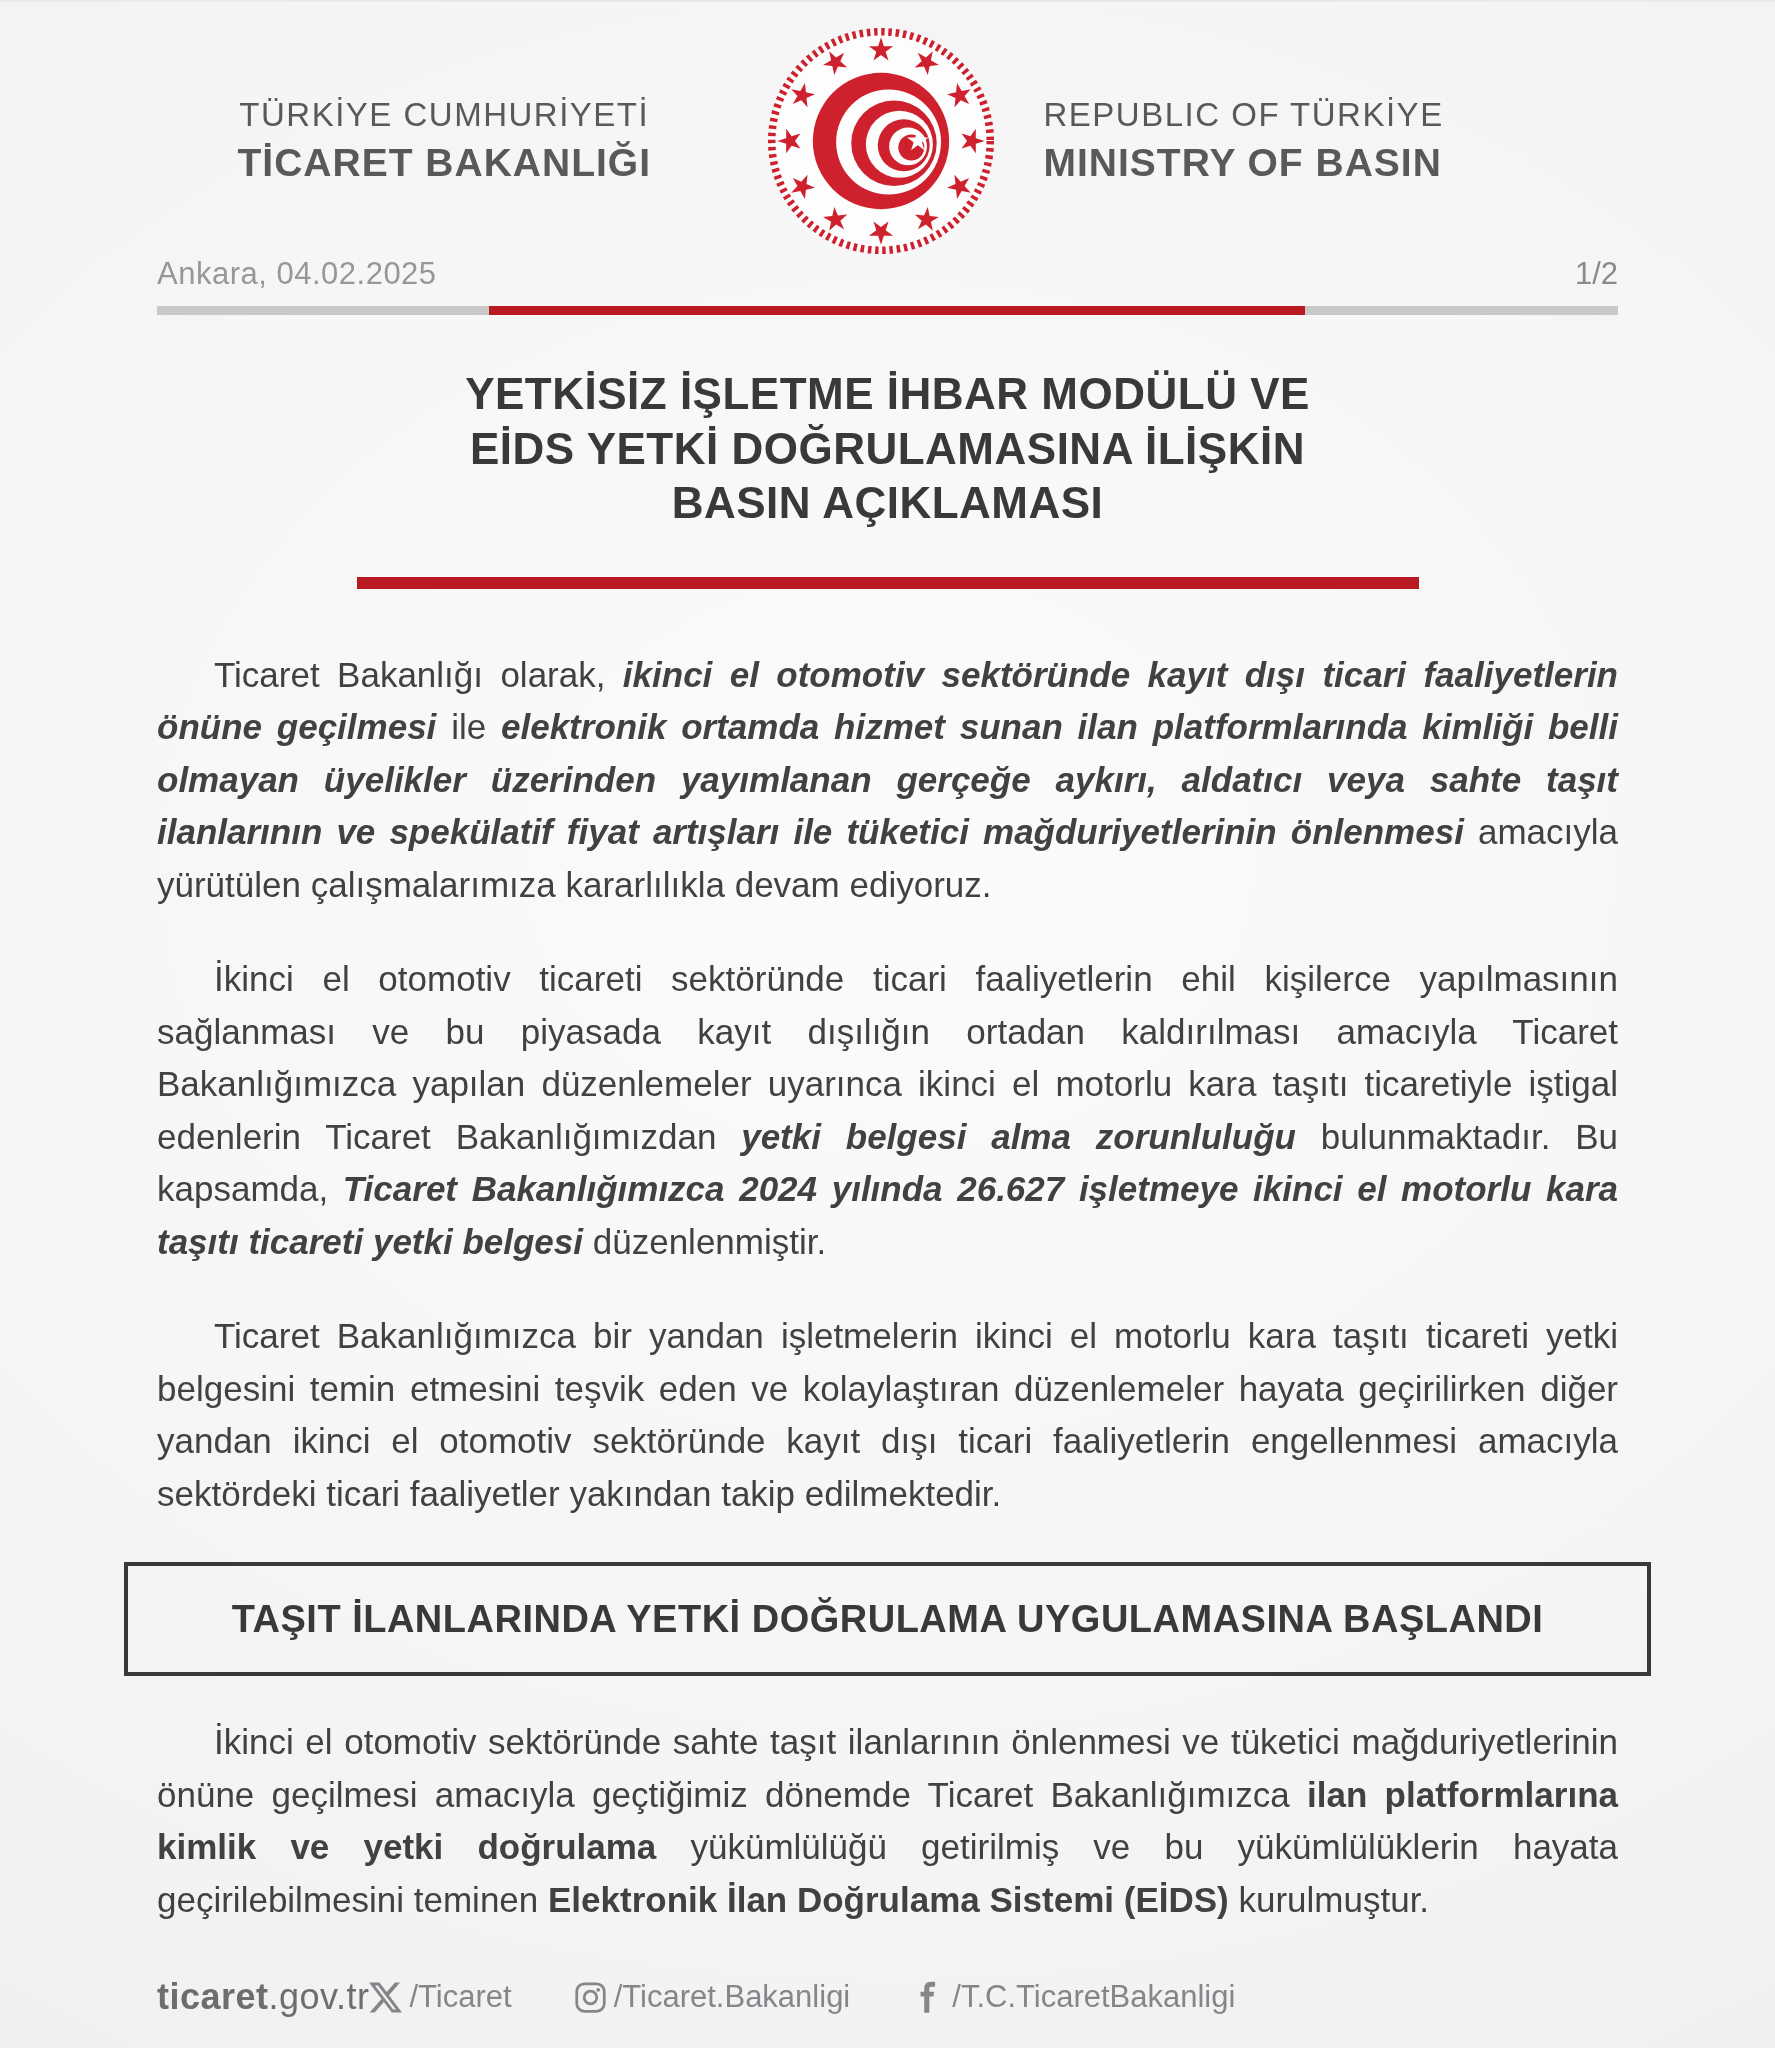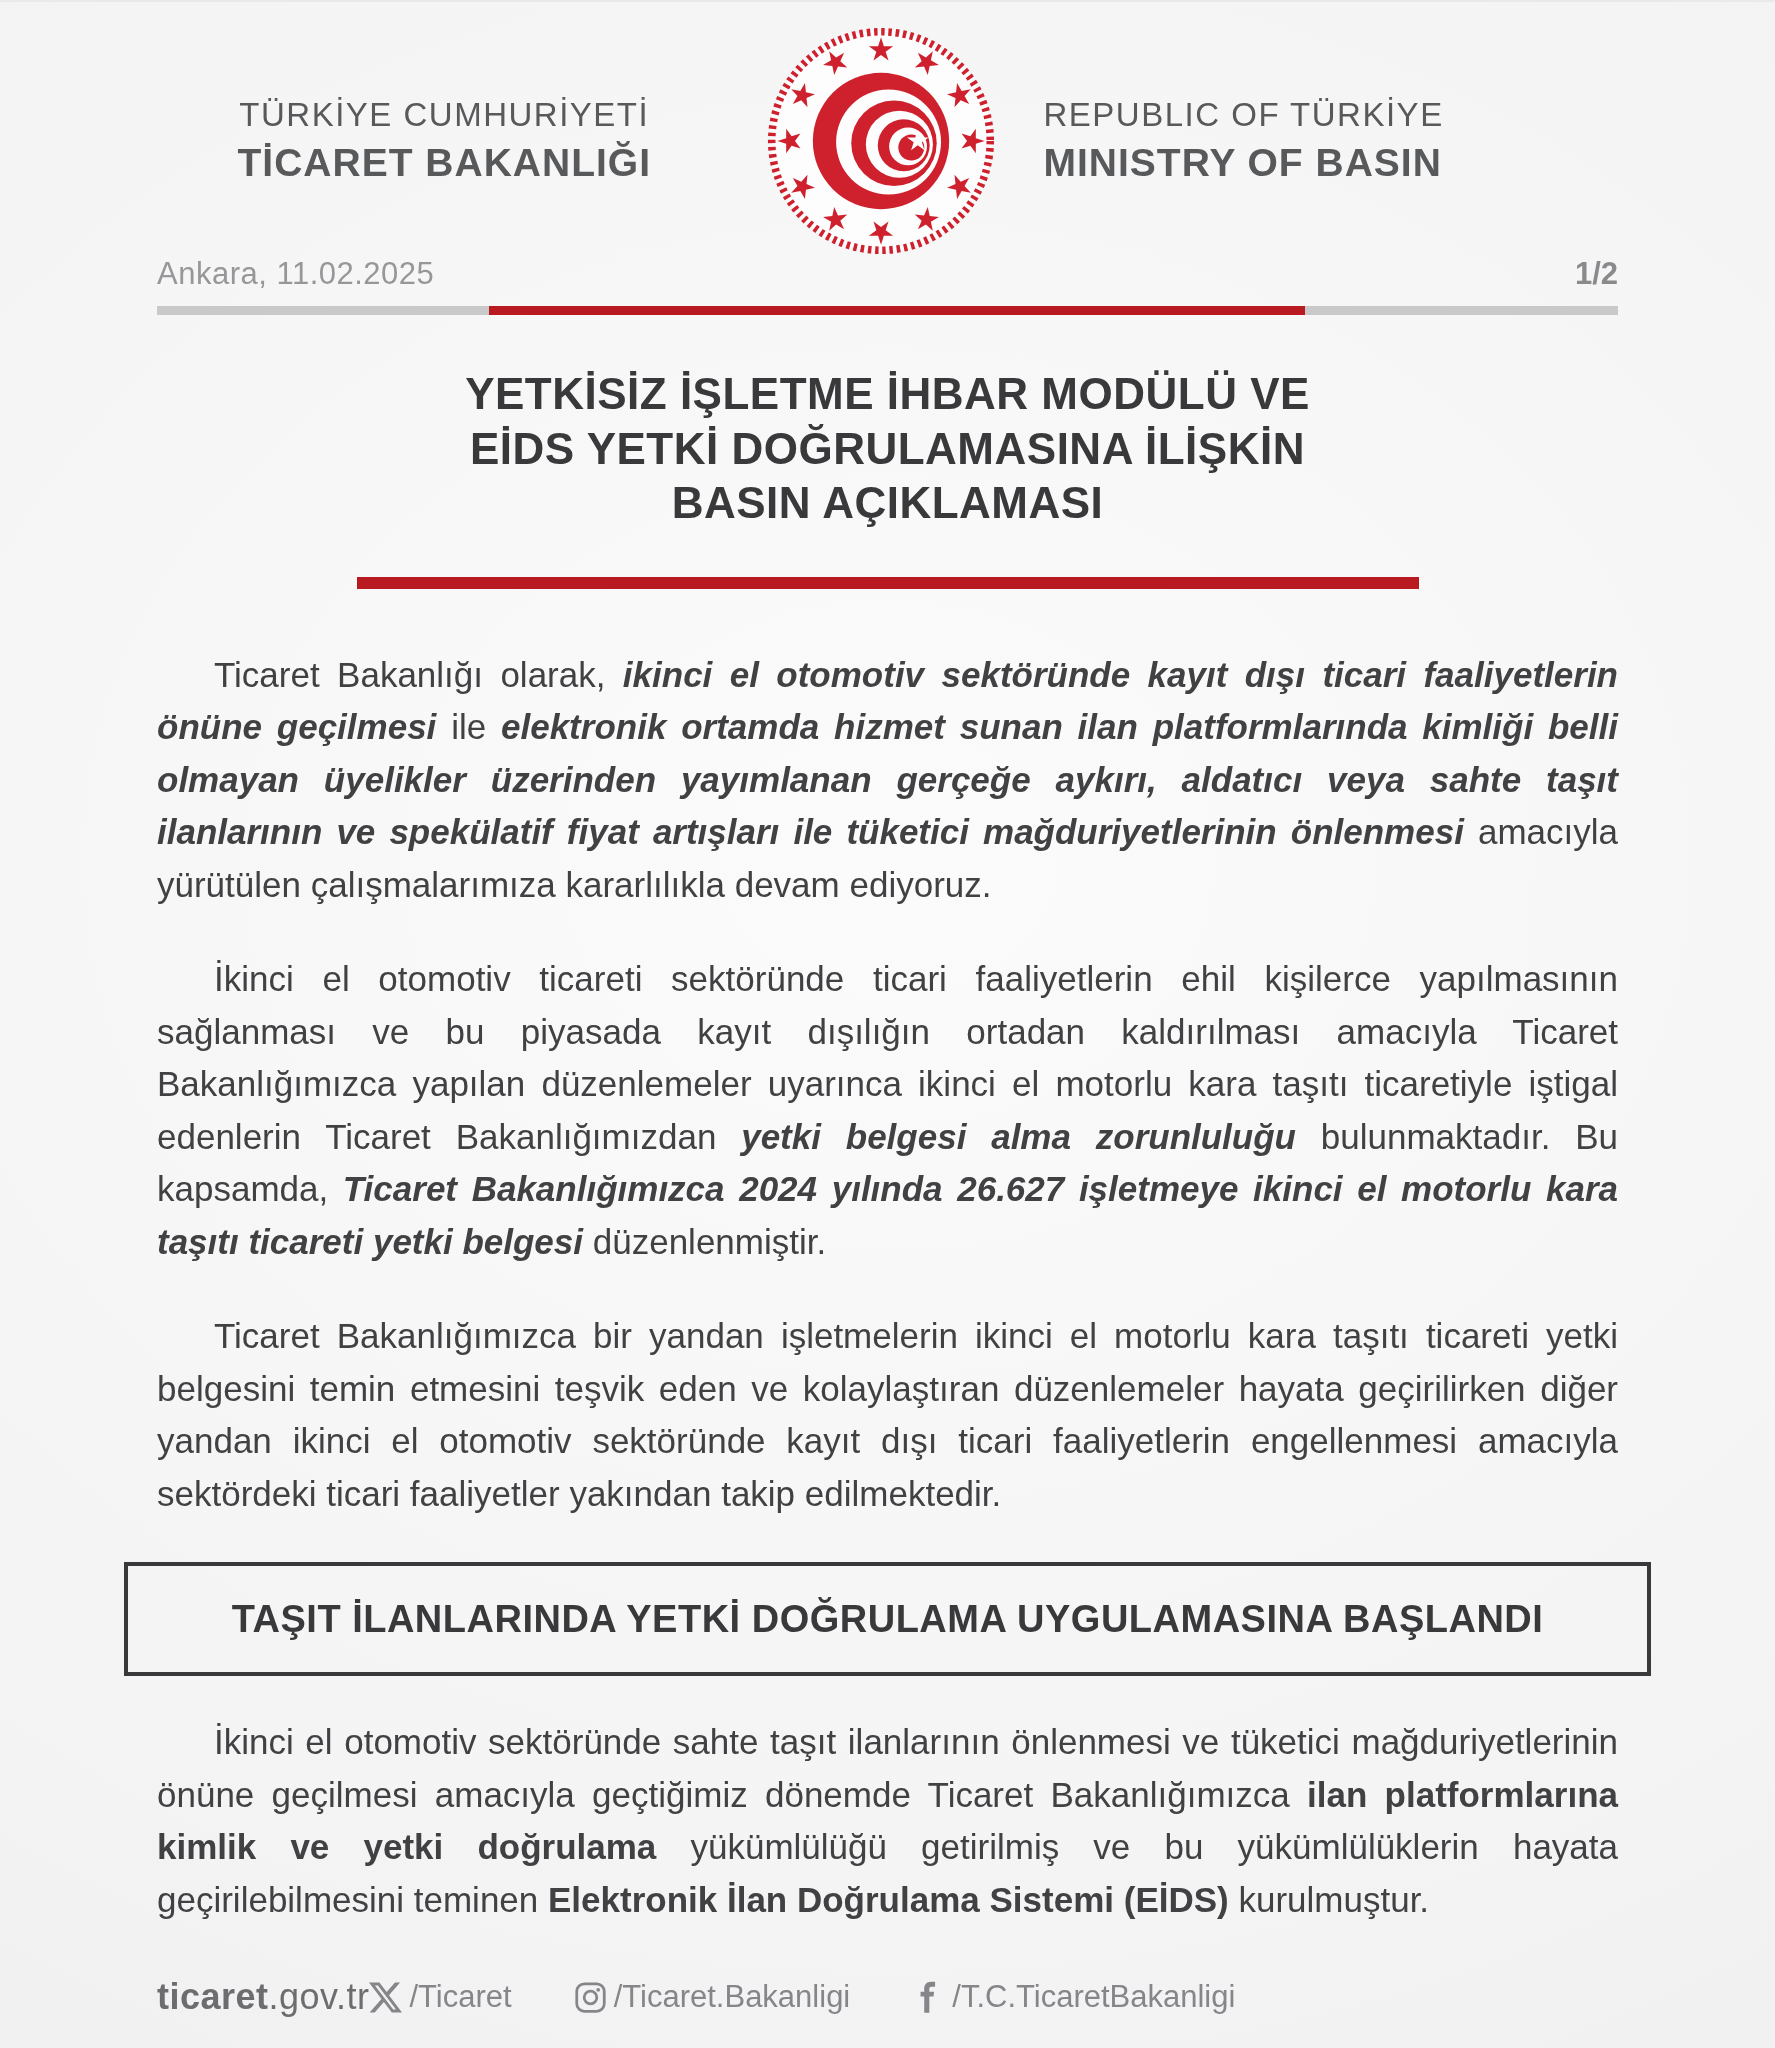--- a/index.html
+++ b/index.html
@@ -37,21 +37,21 @@
   .hdr-line1{font-size:33px;letter-spacing:1.5px;font-weight:400;}
   .hdr-line2{font-size:39px;font-weight:700;letter-spacing:1px;margin-top:4px;}
   .logo-wrap{width:238px;height:238px;flex:0 0 238px;}
   .logo-wrap svg{width:100%;height:100%;display:block;}
   
   .meta-row{
     display:flex;justify-content:space-between;align-items:flex-end;
     margin-top:2px;font-size:31px;
   }
   .dateline{color:var(--meta-gray);letter-spacing:0.5px;}
-  .page-number{color:#8a8a8d;font-weight:700;}
+  .page-number{color:#8a8a8d;font-weight:400;}
   .top-divider{
     height:9px;margin-top:14px;
     background:linear-gradient(to right,
       var(--divider-gray) 0 22.7%,
       var(--accent-red) 22.7% 78.6%,
       var(--divider-gray) 78.6% 100%);
   }
   
   .title{
     margin-top:52px;text-align:center;
@@ -160,21 +160,21 @@
       </svg>
     </div>
 
     <div class="hdr-block hdr-right">
       <div class="hdr-line1">REPUBLIC OF TÜRKİYE</div>
       <div class="hdr-line2">MINISTRY OF BASIN</div>
     </div>
   </div>
 
   <div class="meta-row">
-    <span class="dateline">Ankara, 11.02.2025</span>
+    <span class="dateline">Ankara, 04.02.2025</span>
     <span class="page-number">1/2</span>
   </div>
 
   <div class="top-divider"></div>
 
   <h1 class="title">
     <div>YETKİSİZ İŞLETME İHBAR MODÜLÜ VE</div>
     <div>EİDS YETKİ DOĞRULAMASINA İLİŞKİN</div>
     <div>BASIN AÇIKLAMASI</div>
   </h1>

